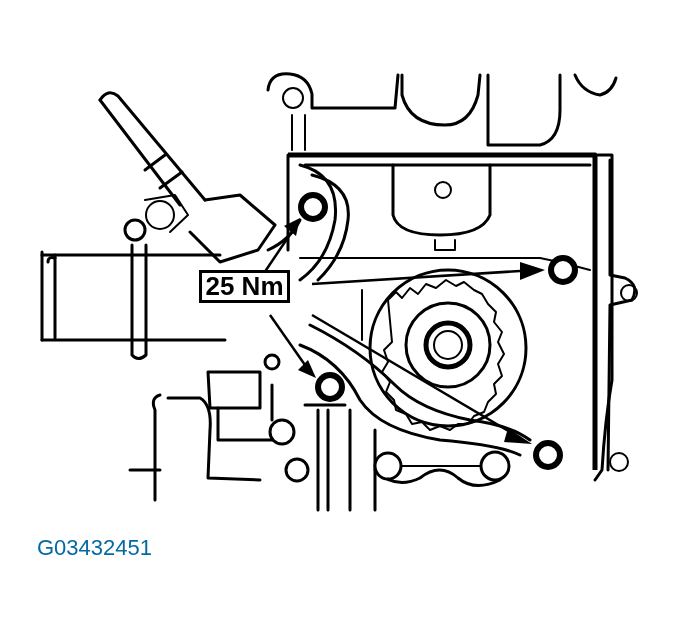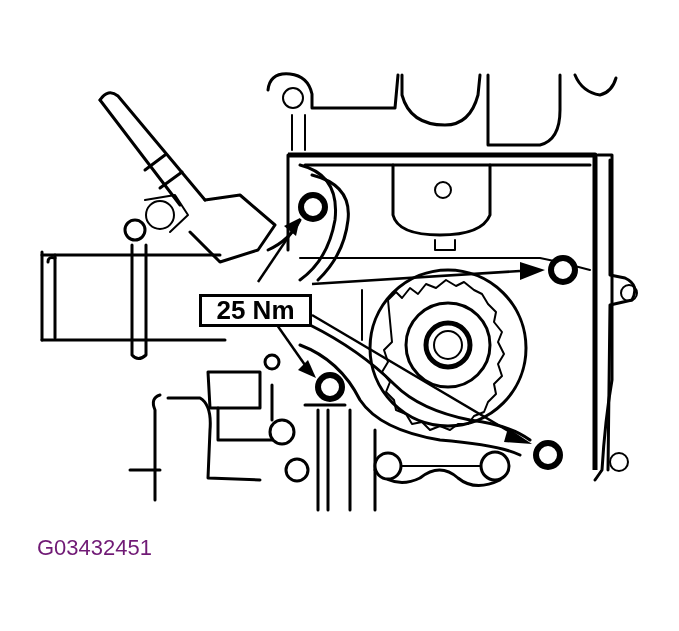--- a/index.html
+++ b/index.html
@@ -7,28 +7,28 @@
            font-family: "Liberation Sans", sans-serif; }
     #diagram { position: absolute; left: 0; top: 0; width: 679px; height: 631px; }
     .ln { fill: none; stroke: #000; stroke-width: 3; stroke-linejoin: round; stroke-linecap: round; }
     .th { fill: none; stroke: #000; stroke-width: 2; stroke-linejoin: round; stroke-linecap: round; }
     .tk { fill: none; stroke: #000; stroke-width: 5; stroke-linejoin: round; }
     .bolt { fill: #fff; stroke: #000; stroke-width: 6; }
     .boltlight { fill: #fff; stroke: #000; stroke-width: 3; }
     .arrow { fill: #000; }
     .leader { stroke: #000; stroke-width: 2.5; fill: none; }
     #callout {
-      position: absolute; left: 199px; top: 294px; width: 113px; height: 33px;
+      position: absolute; left: 199px; top: 270px; width: 91px; height: 33px;
       border: 3px solid #000; background: #fff; box-sizing: border-box;
       display: flex; align-items: center; justify-content: center;
       font-weight: bold; font-size: 26px; color: #000; letter-spacing: 0px;
     }
     #figure-id {
       position: absolute; left: 37px; top: 535px;
-      font-size: 22px; color: #701a75; font-weight: normal;
+      font-size: 22px; color: #0369a1; font-weight: normal;
     }
   </style>
 </head>
 <body>
 
 <svg id="diagram" viewBox="0 0 679 631" xmlns="http://www.w3.org/2000/svg">
 
   <g>
     <path class="ln" d="M268 90 Q270 72 290 74 Q308 76 312 94 L312 108 L395 108 L398 75"></path>
     <path class="ln" d="M402 75 L402 95 Q410 125 445 125 Q470 125 478 95 L480 75"></path>

